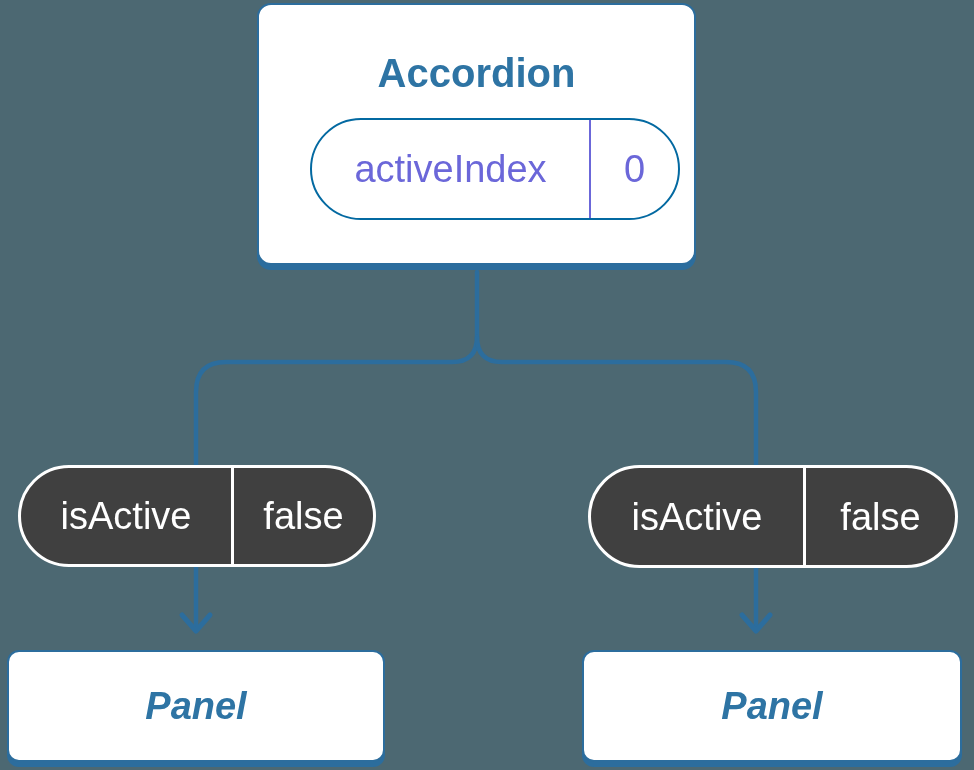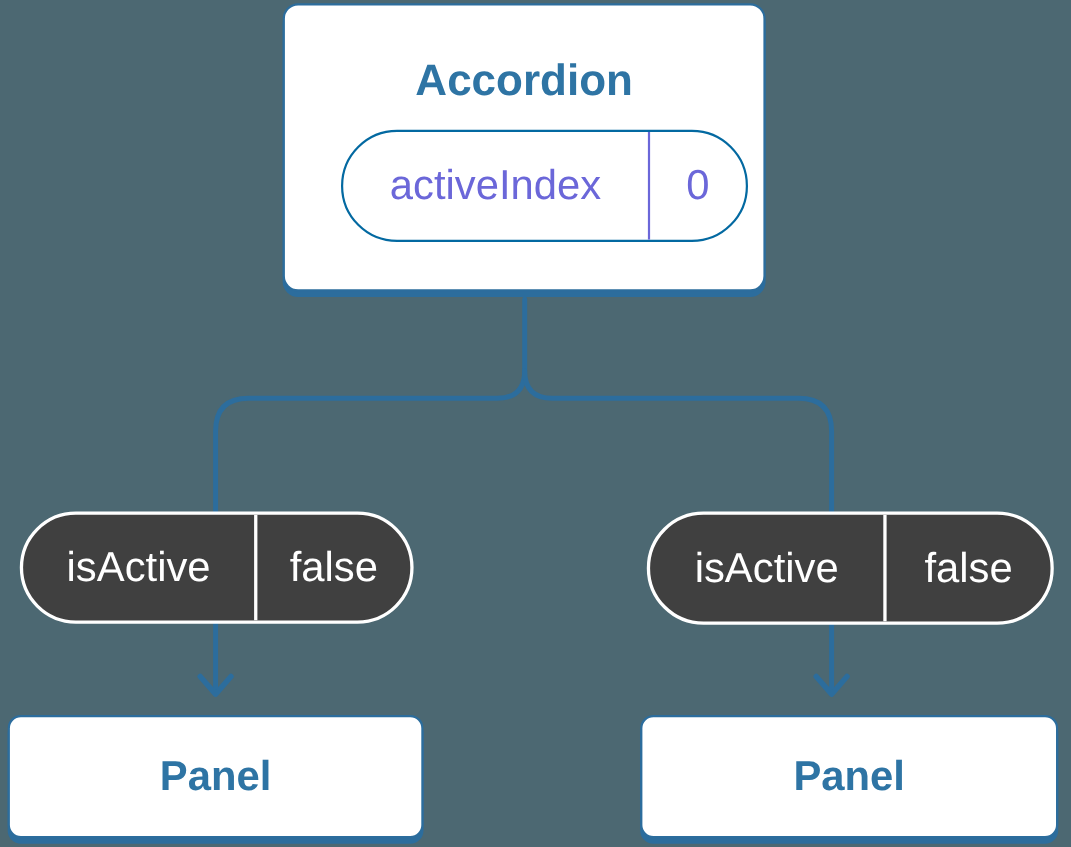--- a/index.html
+++ b/index.html
@@ -102,20 +102,21 @@
     justify-content: center;
   }
   #panel-card-left  { left: 7px;   width: 378px; }
   #panel-card-right { left: 582px; width: 380px; }
 
   .panel-title {
     color: #2e74a4;
     font-size: 38px;
     font-weight: 600;
     line-height: 1;
+    font-style: italic;
   }
 </style>
 </head>
 <body>
 
 <div id="canvas">
 
   <svg id="connector-svg" viewBox="0 0 974 770" fill="none">
     <path stroke="#2c6d9d" stroke-width="4.5" stroke-linecap="round" d="M477 272 L477 337 Q477 362 452 362 L226 362 Q196 362 196 392 L196 629"></path>
     <path stroke="#2c6d9d" stroke-width="4.5" stroke-linecap="round" d="M477 337 Q477 362 502 362 L726 362 Q756 362 756 392 L756 629"></path>

